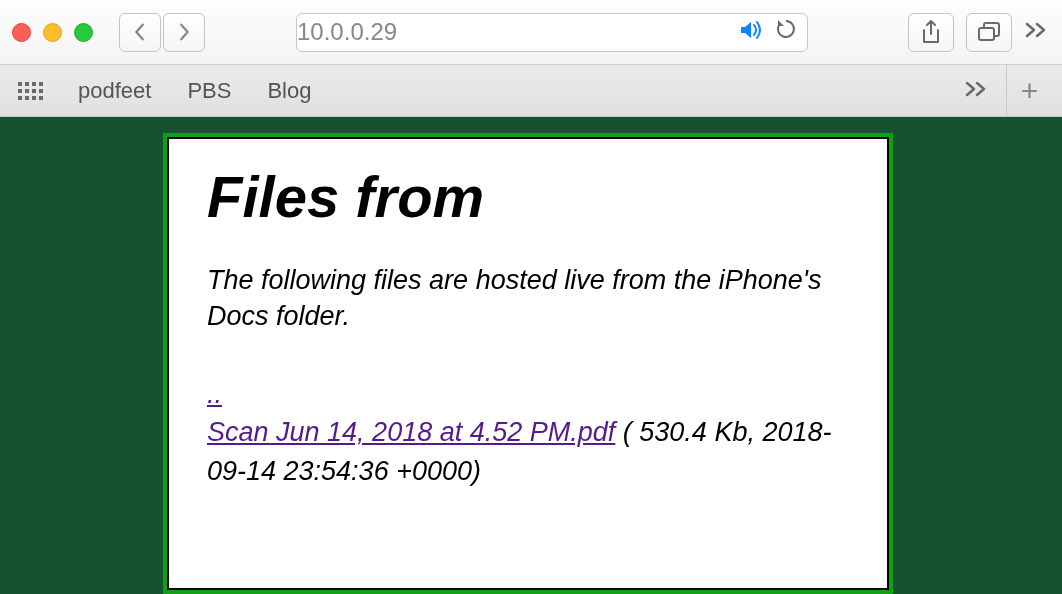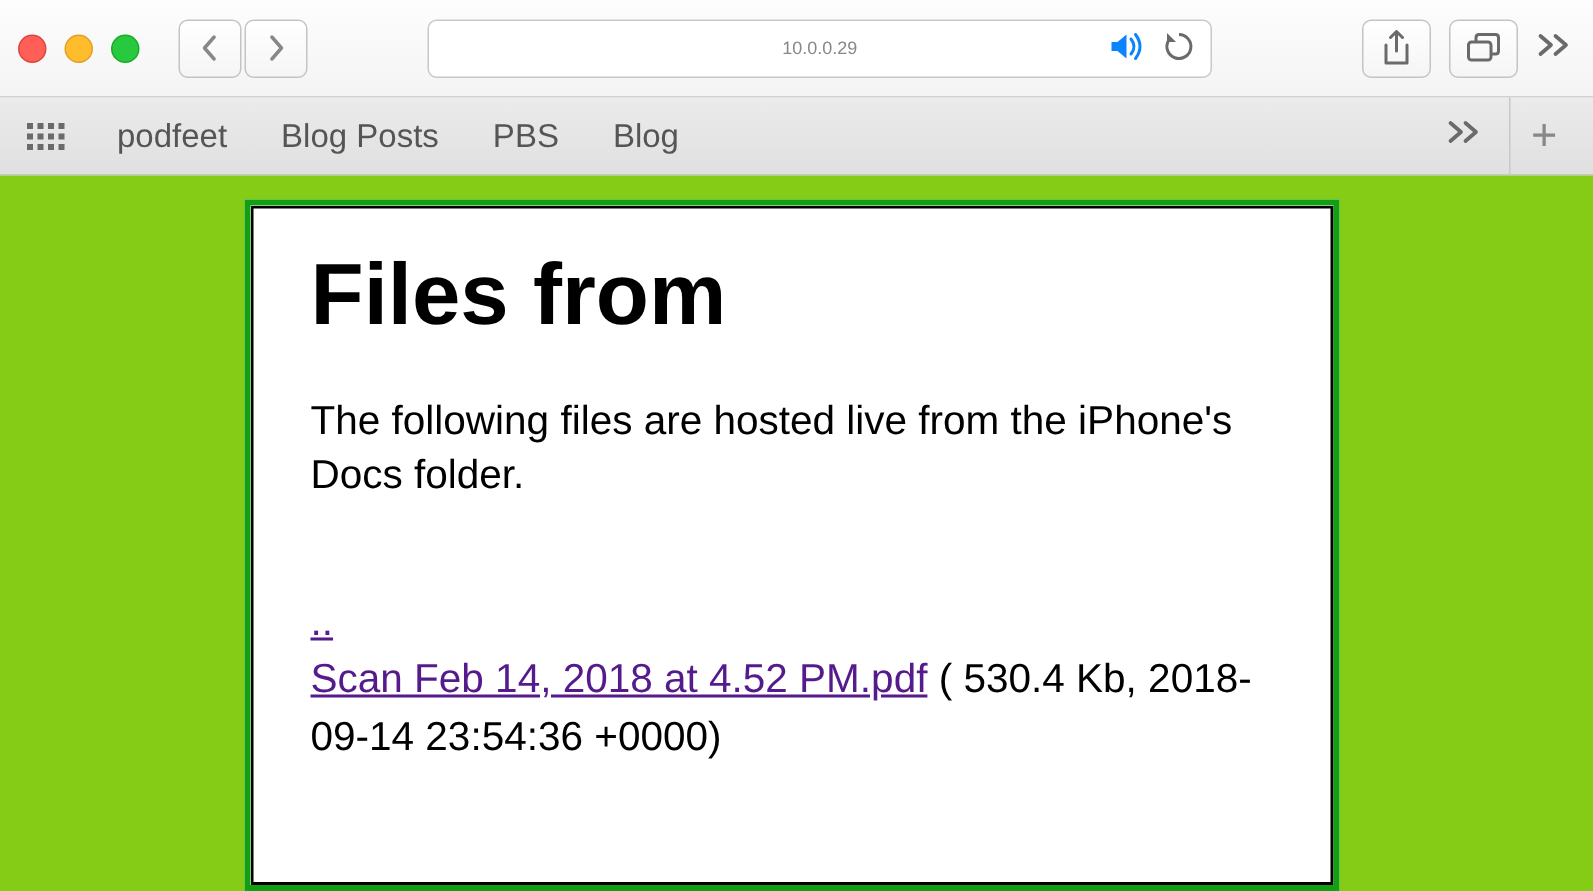--- a/index.html
+++ b/index.html
@@ -54,25 +54,25 @@
     .nav-btn svg { width: 16px; height: 22px; }
     
     .address-bar {
       flex: 1;
       height: 39px;
       background: #ffffff;
       border: 1px solid #c8c8c8;
       border-radius: 6px;
       display: flex;
       align-items: center;
-      justify-content: center;
       margin-right: 100px;
       position: relative;
-      font-size: 12px;
+      font-size: 24px;
       color: #888;
+      margin-left: 11px;
     }
     .address-bar .right-icons {
       position: absolute;
       right: 10px;
       display: flex;
       align-items: center;
       gap: 10px;
     }
     .sound-icon { color: #0a84ff; }
     
@@ -139,43 +139,44 @@
       align-items: center;
       justify-content: center;
       color: #888;
       font-size: 30px;
       font-weight: 300;
       cursor: pointer;
     }
     
     
     .content-area {
-      background: #84cc16;
+      background: #14532d;
       height: calc(594px - 117px);
       padding: 16px 0 0 163px;
+      font-style: italic;
     }
     .page {
       background: #fff;
       border: 4px solid #139f13;
       width: 730px;
       height: 100%;
       padding: 26px 40px;
       box-shadow: inset 0 0 0 2px #000;
     }
     .page h1 {
       font-size: 58px;
       font-weight: 800;
       color: #000;
       margin-bottom: 32px;
     }
     .page p {
       font-size: 27px;
       color: #000;
       line-height: 1.35;
-      margin-bottom: 60px;
+      margin-bottom: 40px;
     }
     .file-list {
       font-size: 27px;
       line-height: 1.42;
     }
     .file-list a {
       color: #551a8b;
       text-decoration: underline;
     }
     .file-meta { color: #000; }
@@ -253,38 +254,37 @@
         <span></span>
         <span></span>
         <span></span>
       <span></span>
         <span></span>
         <span></span>
         <span></span>
     </div>
   </div>
   <div class="bookmark">podfeet</div>
-  <div class="bookmark">Blog Posts</div>
   <div class="bookmark">PBS</div>
   <div class="bookmark">Blog</div>
   <div class="bookmarks-right">
     <span style="padding:0 16px;">
       <svg width="26" height="18" viewBox="0 0 26 18">
           <path d="M3 3 L10 9 L3 15 M13 3 L20 9 L13 15" stroke="#6a6a6a" stroke-width="2.5" fill="none" stroke-linecap="round" stroke-linejoin="round"></path>
         </svg>
     </span>
     <div class="plus-btn">
       <span>+</span>
     </div>
   </div>
 </div>
 
 <div class="content-area">
   <div class="page">
     <h1>Files from</h1>
     <p>The following files are hosted live from the iPhone's Docs folder.</p>
     <div class="file-list">
       <a href="#">..</a><br>
-      <a href="#">Scan Feb 14, 2018 at 4.52 PM.pdf</a>
+      <a href="#">Scan Jun 14, 2018 at 4.52 PM.pdf</a>
       <span class="file-meta"> ( <span>530.4 Kb</span>, <span>2018-09-14 23:54:36 +0000</span>)</span>
     </div>
   </div>
 </div>
 
 </body></html>

